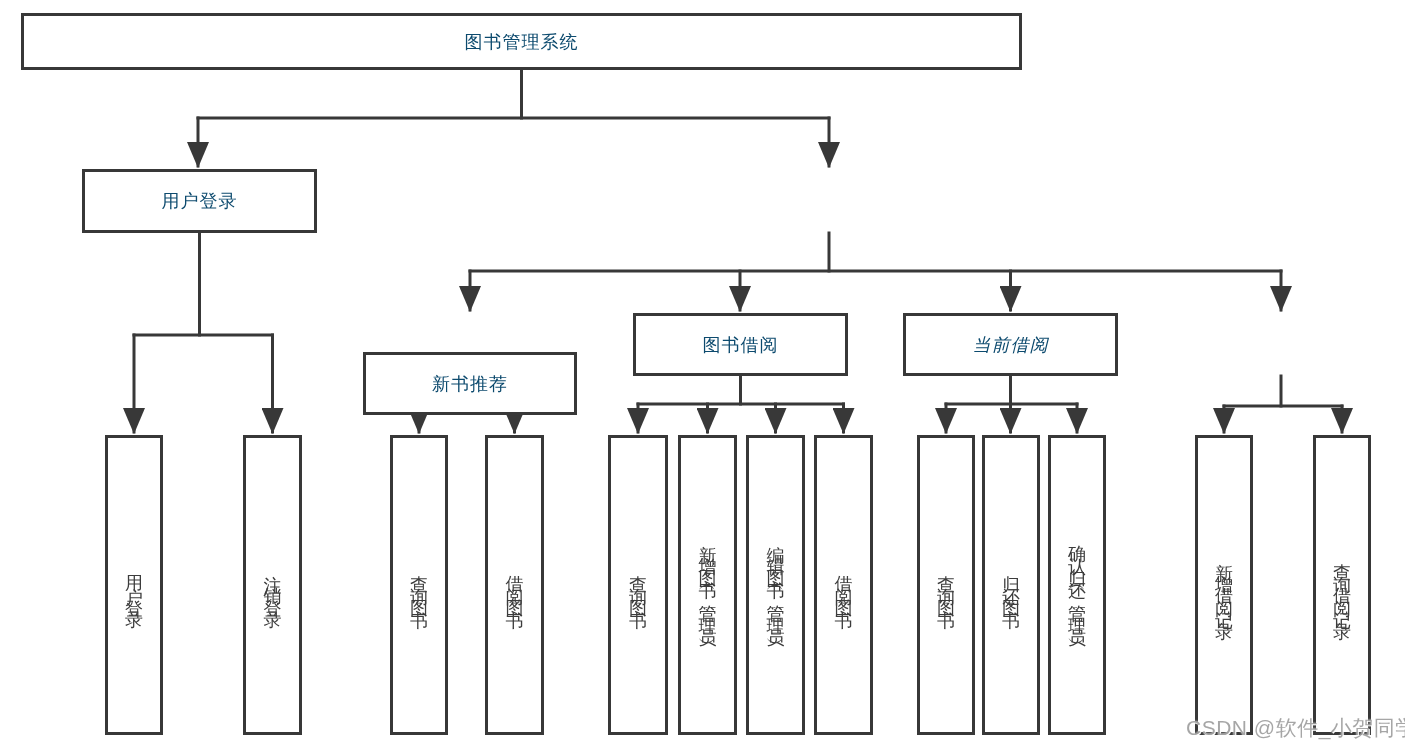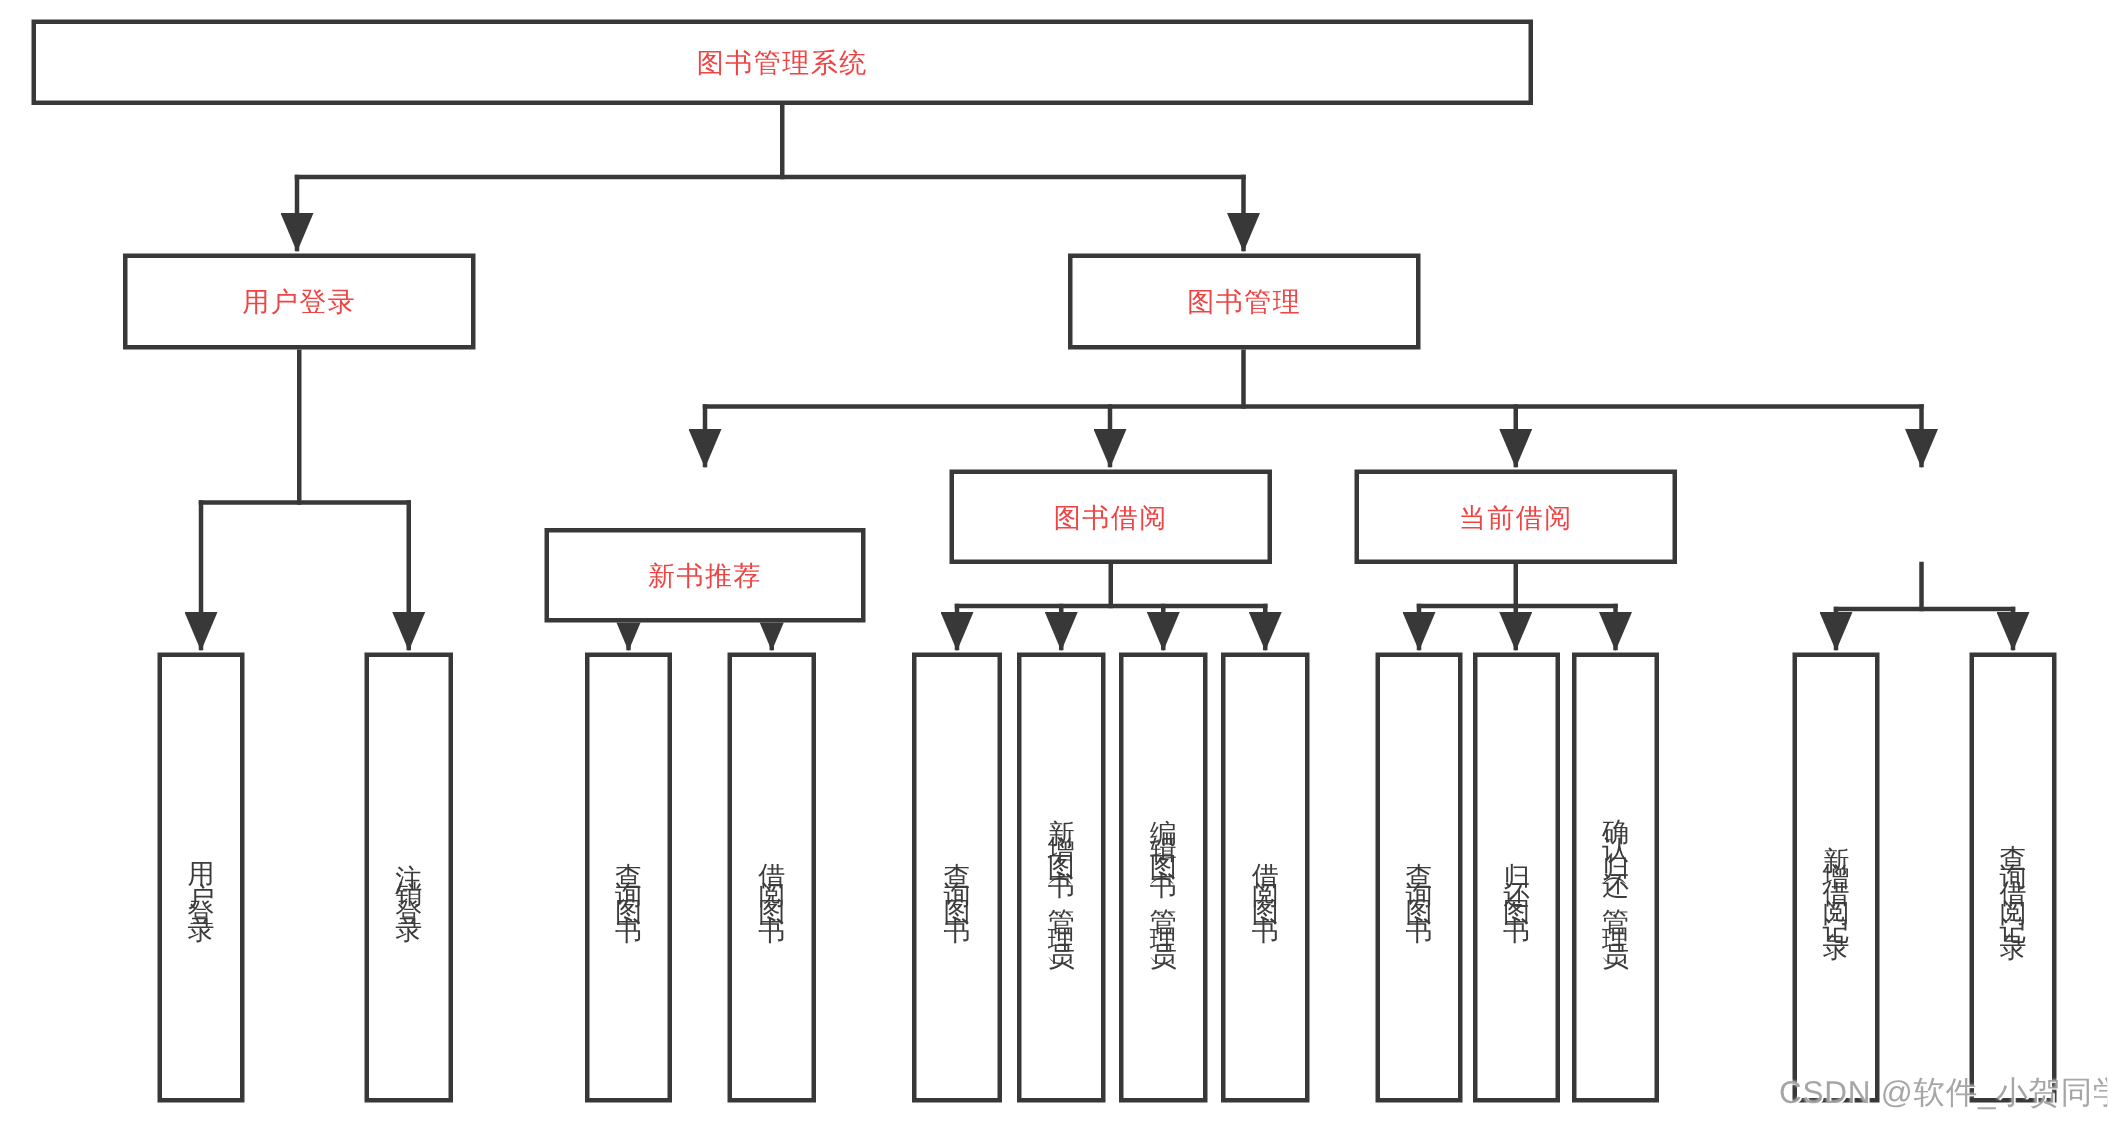--- a/index.html
+++ b/index.html
@@ -10,21 +10,21 @@
     font-family:"Liberation Sans","DejaVu Sans",sans-serif;
     overflow:hidden;
   }
   .wires{position:absolute;left:0;top:0;z-index:0;}
   .node{
     position:absolute;
     box-sizing:border-box;
     background:#ffffff;
     border:3px solid #383838;
     display:flex;align-items:center;justify-content:center;
-    color:#ef4444;
+    color:#0c4a6e;
     font-size:18px;
     letter-spacing:1px;
     z-index:1;
   }
   .leaf{
     position:absolute;
     box-sizing:border-box;
     background:#ffffff;
     border:3px solid #383838;
     display:flex;align-items:center;justify-content:center;
@@ -105,31 +105,28 @@
     </g>
   </svg>
 
   <div class="node" style="left:21px;top:13px;width:1001px;height:57px;">
     <span>图书管理系统</span>
   </div>
 
   <div class="node" style="left:82px;top:169px;width:235px;height:64px;">
     <span>用户登录</span>
   </div>
-  <div class="node" style="left:712px;top:169px;width:235px;height:64px;">
-    <span>图书管理</span>
-  </div>
 
   <div class="node" style="left:363px;top:313px;width:214px;height:63px;margin-top:39px;">
     <span>新书推荐</span>
   </div>
   <div class="node" style="left:633px;top:313px;width:215px;height:63px;">
     <span>图书借阅</span>
   </div>
-  <div class="node" style="left:903px;top:313px;width:215px;height:63px;">
+  <div class="node" style="left:903px;top:313px;width:215px;height:63px;font-style:italic;">
     <span>当前借阅</span>
   </div>
 
   <div class="leaf" style="left:105px;top:435px;width:58px;height:300px;">
     <span class="vtxt">用户登录</span>
   </div>
   <div class="leaf" style="left:243px;top:435px;width:59px;height:300px;">
     <span class="vtxt">注销登录</span>
   </div>
 

